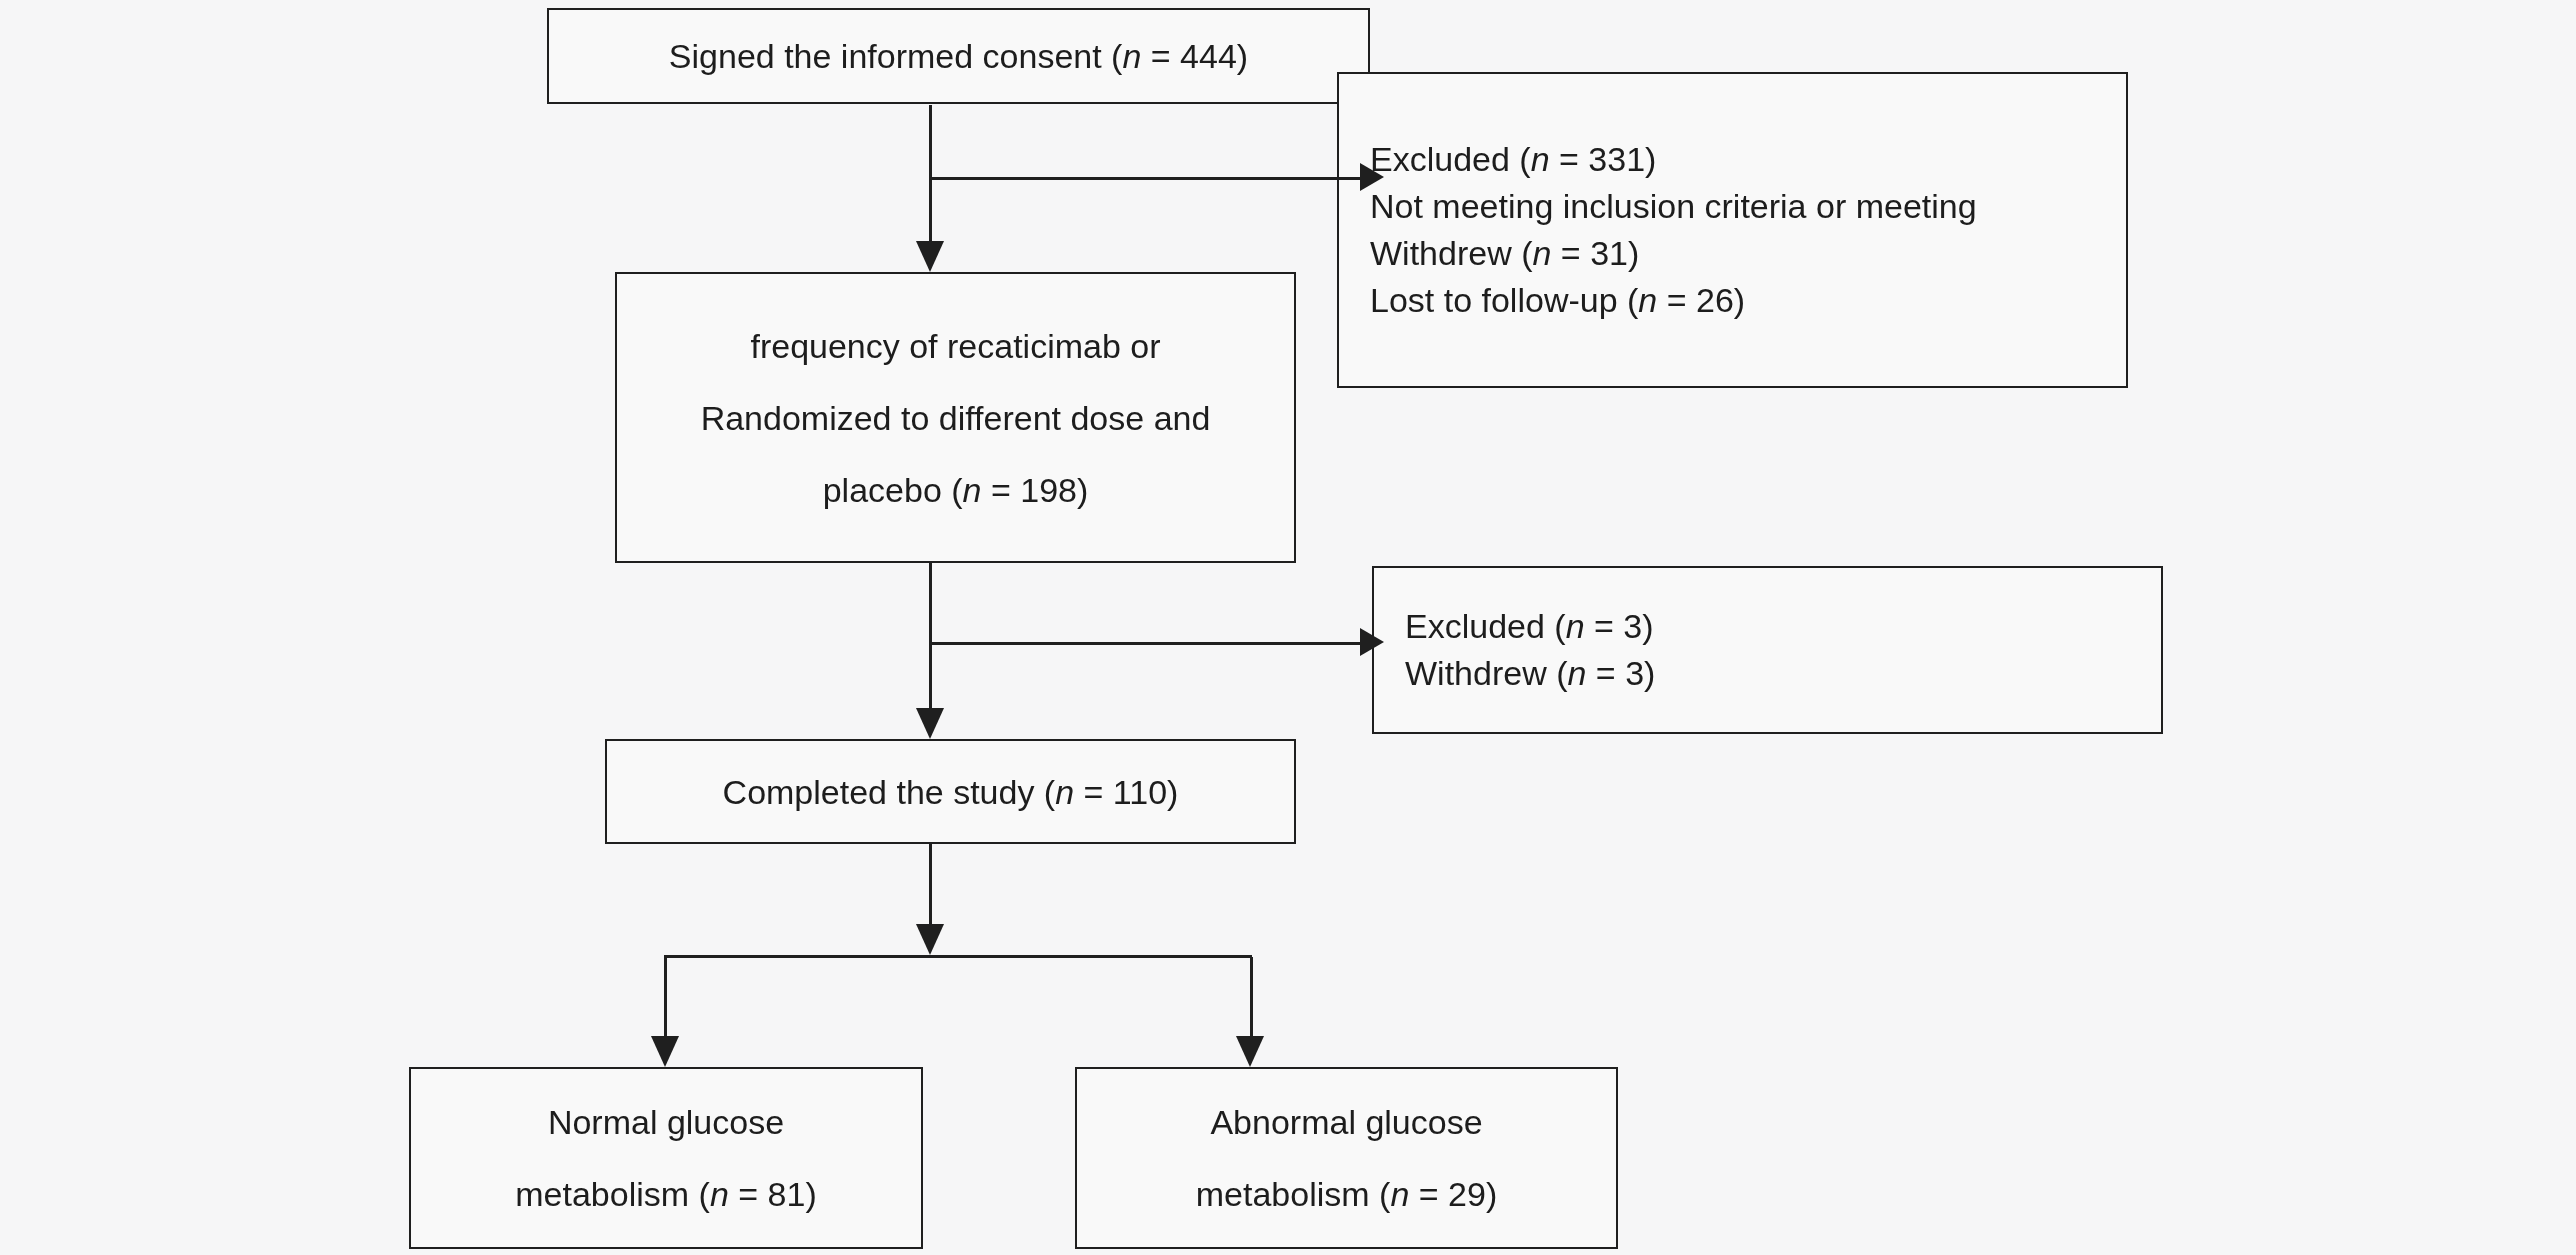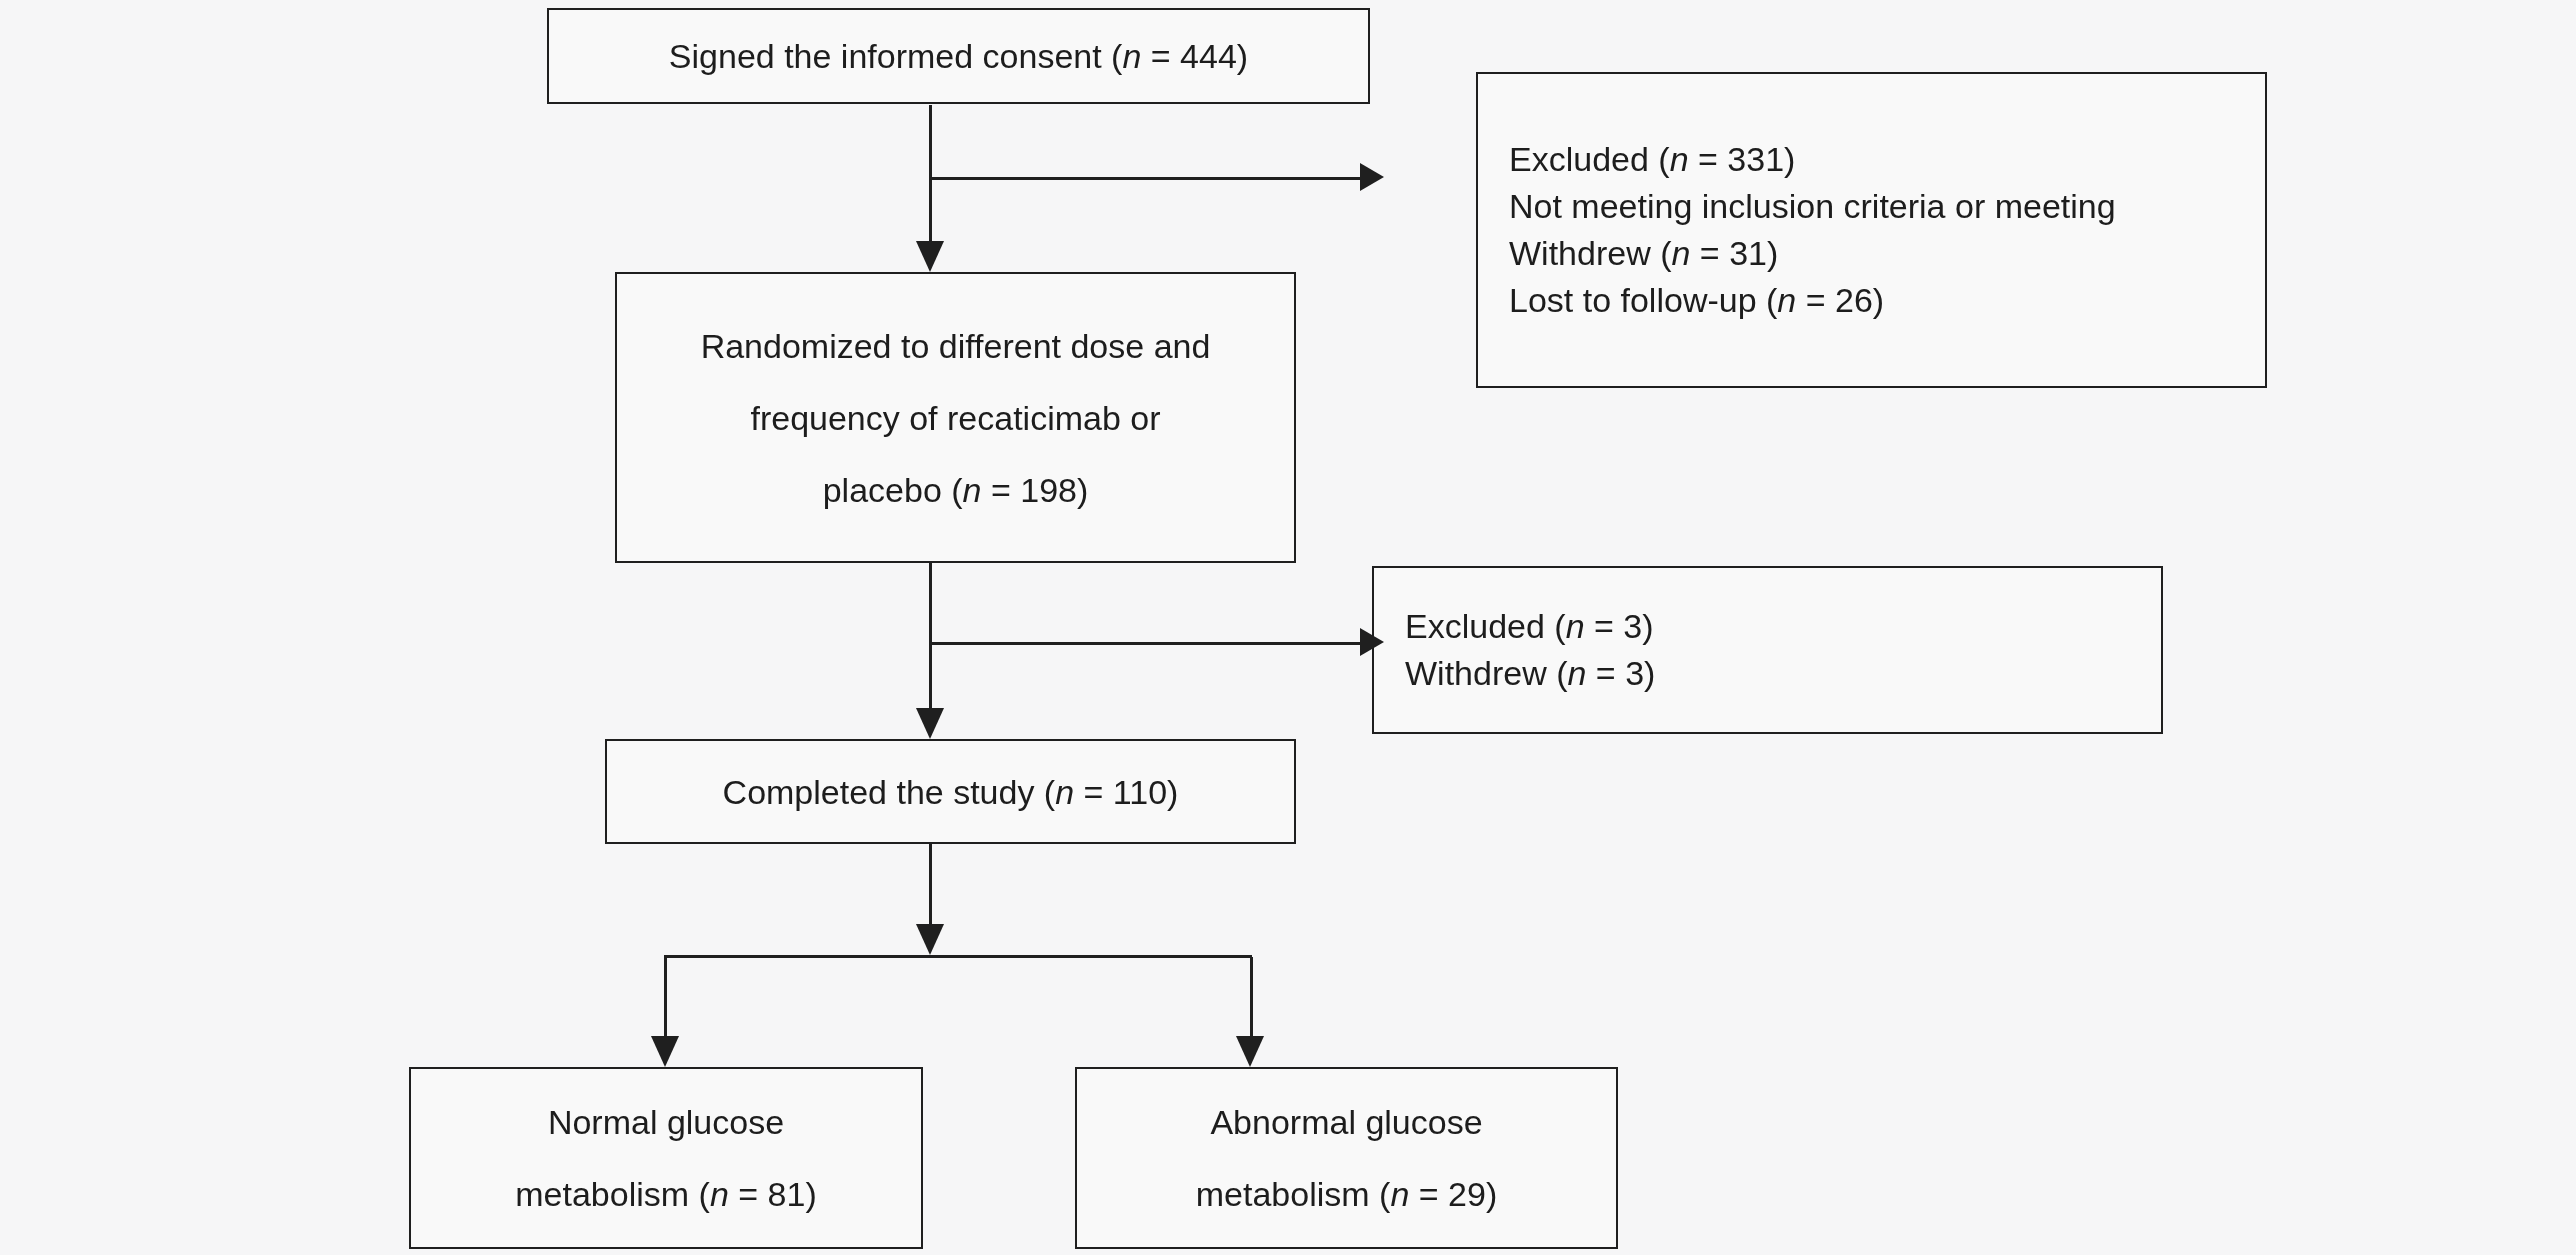--- a/index.html
+++ b/index.html
@@ -47,30 +47,30 @@
 </style>
 </head>
 <body>
 
 <div class="canvas">
 
   <div class="box center lh-one" style="left:527px; top:8.2px; width:823px; height:96px;">
     <div class="line"><span>Signed the informed consent (</span><span class="seg-i">n</span><span> = 444)</span></div>
   </div>
 
-  <div class="box left lh-med" style="left:1456px; top:72px; width:791px; height:316px;">
+  <div class="box left lh-med" style="left:1317px; top:72px; width:791px; height:316px;">
     <div class="line"><span>Excluded (</span><span class="seg-i">n</span><span> = 331)</span></div>
     <div class="line"><span>Not meeting inclusion criteria or meeting</span></div>
     <div class="line"><span>Withdrew (</span><span class="seg-i">n</span><span> = 31)</span></div>
     <div class="line"><span>Lost to follow-up (</span><span class="seg-i">n</span><span> = 26)</span></div>
   </div>
 
   <div class="box center lh-tall" style="left:595px; top:272px; width:681px; height:291px;">
+    <div class="line"><span>frequency of recaticimab or</span></div>
     <div class="line"><span>Randomized to different dose and</span></div>
-    <div class="line"><span>frequency of recaticimab or</span></div>
     <div class="line"><span>placebo (</span><span class="seg-i">n</span><span> = 198)</span></div>
   </div>
 
   <div class="box left lh-med" style="left:1352px; top:566px; width:791px; height:168px;">
     <div class="line"><span>Excluded (</span><span class="seg-i">n</span><span> = 3)</span></div>
     <div class="line"><span>Withdrew (</span><span class="seg-i">n</span><span> = 3)</span></div>
   </div>
 
   <div class="box center lh-one" style="left:585px; top:739px; width:691px; height:105px;">
     <div class="line"><span>Completed the study (</span><span class="seg-i">n</span><span> = 110)</span></div>

